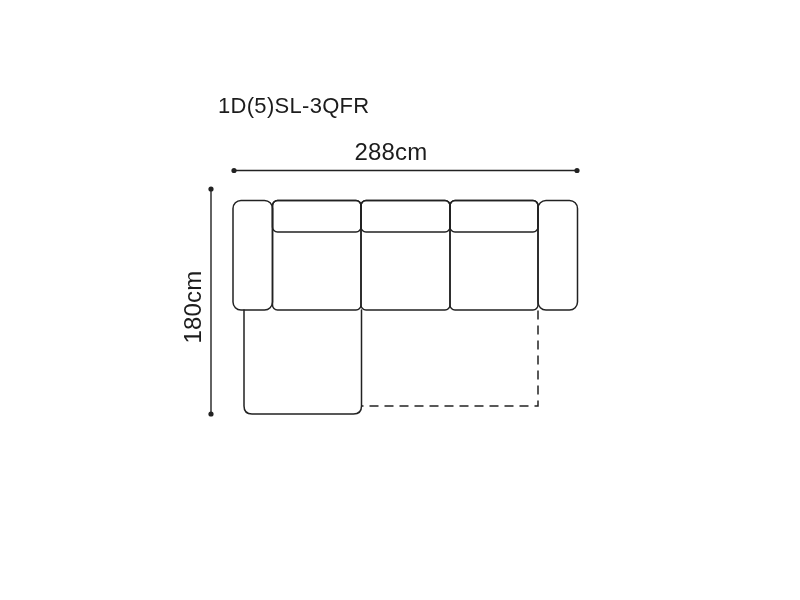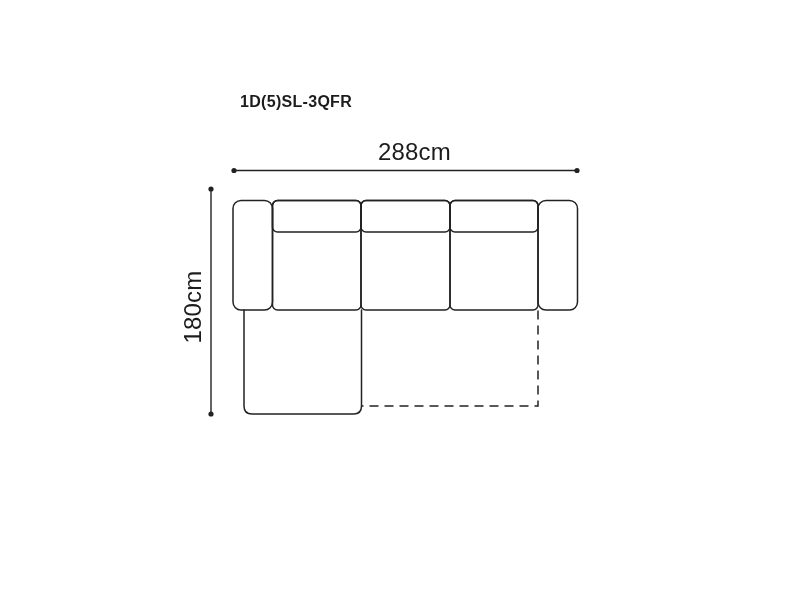--- a/index.html
+++ b/index.html
@@ -7,42 +7,42 @@
   .canvas {
     position: relative;
     width: 800px;
     height: 600px;
     background: #ffffff;
     overflow: hidden;
     font-family: "Liberation Sans", sans-serif;
   }
   .title {
     position: absolute;
-    left: 240px;
+    left: 218px;
     top: 93px;
-    font-size: 16px;
-    font-weight: 700;
+    font-size: 22px;
+    font-weight: 400;
     letter-spacing: 0.3px;
     color: #1c1c1c;
     white-space: nowrap;
   }
   .dim-label {
     position: absolute;
     color: #1c1c1c;
     font-size: 24px;
     font-weight: 400;
     letter-spacing: 0.2px;
     white-space: nowrap;
   }
   .dim-width {
     left: 331px;
     top: 140px;
     width: 120px;
     line-height: 1;
-    text-align: right;
+    text-align: center;
   }
   .dim-height {
     left: 133px;
     top: 294px;
     width: 120px;
     height: 26px;
     line-height: 26px;
     text-align: center;
     transform: rotate(-90deg);
     transform-origin: center center;

